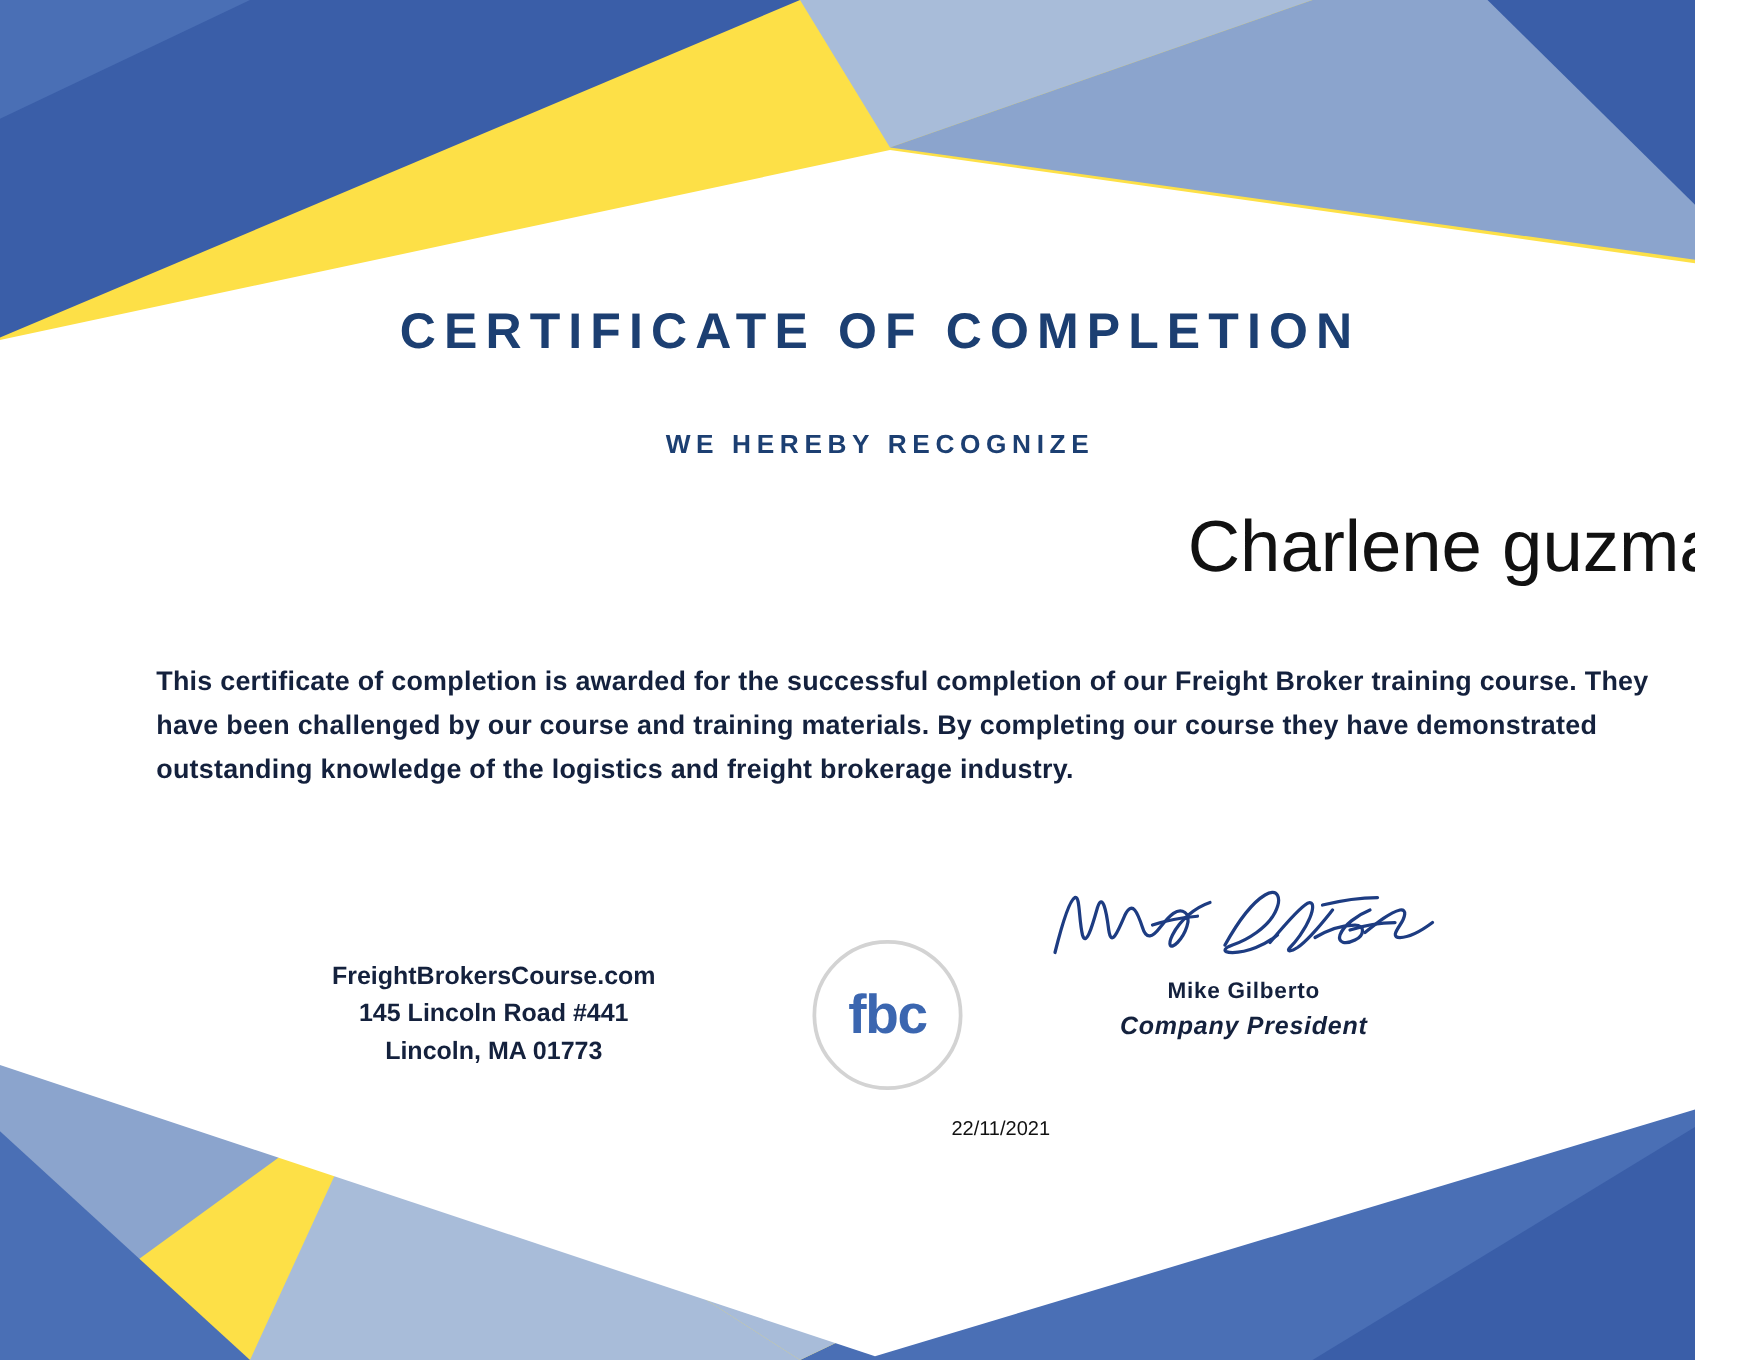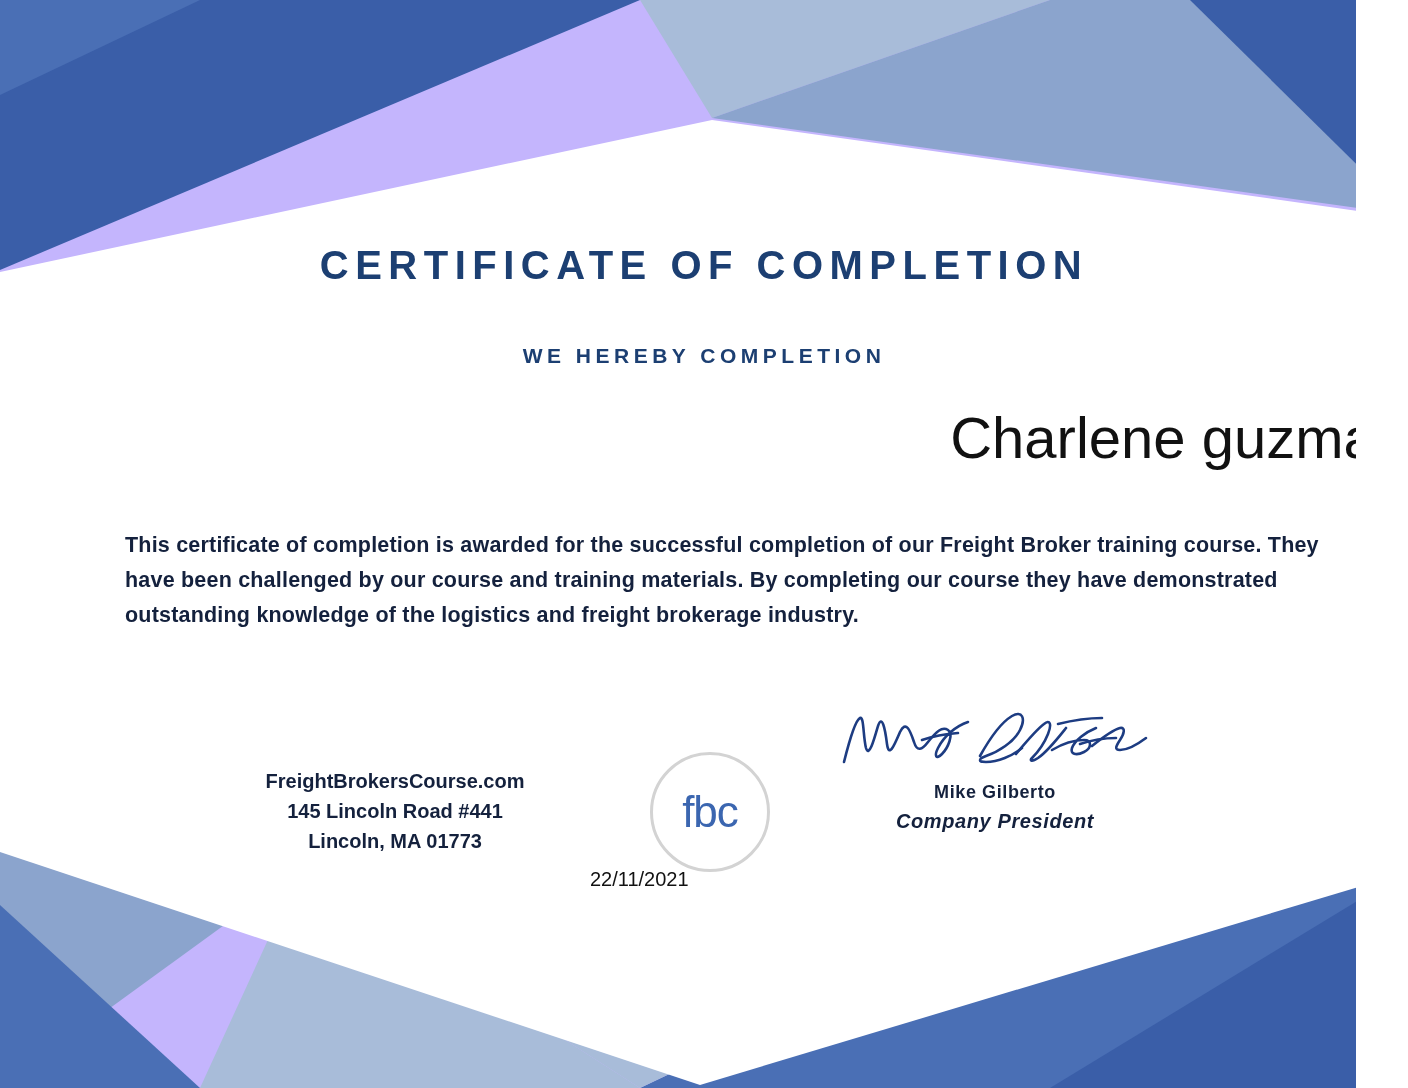--- a/index.html
+++ b/index.html
@@ -10,21 +10,21 @@
     width: 1408px;
     height: 1088px;
     background: #ffffff;
     font-family: "Liberation Sans", sans-serif;
     overflow: hidden;
   }
   .certificate {
     position: relative;
     width: 1356px;
     height: 1088px;
-    background: #c4b5fd;
+    background: #fde047;
     overflow: hidden;
   }
   .bg-shapes {
     position: absolute;
     top: 0;
     left: 0;
     width: 1408px;
     height: 1088px;
     z-index: 0;
   }
@@ -115,21 +115,21 @@
   .logo-text {
     position: absolute;
     top: 0;
     left: 0;
     width: 120px;
     height: 120px;
     display: flex;
     align-items: center;
     justify-content: center;
     font-size: 44px;
-    font-weight: normal;
+    font-weight: bold;
     color: #3b66b0;
     letter-spacing: -1px;
     text-align: right;
   }
 
   .signature-block {
     position: absolute;
     top: 700px;
     left: 830px;
     width: 330px;
@@ -150,25 +150,25 @@
     font-size: 20px;
     font-weight: bold;
     font-style: italic;
     color: #14213d;
     letter-spacing: 0.6px;
     margin-top: 7px;
   }
 
   .date {
     position: absolute;
-    top: 868px;
+    top: 895px;
     left: 590px;
     width: 250px;
-    text-align: left;
-    font-size: 20px;
+    text-align: right;
+    font-size: 16px;
     color: #111111;
   }
 </style>
 </head>
 <body>
 
 <div class="certificate">
 
   <svg class="bg-shapes" viewBox="0 0 1408 1088" preserveAspectRatio="none">
 
@@ -193,21 +193,21 @@
     <polygon points="300,870 1150,845 640,1088" fill="#a8bcd9"></polygon>
     <polygon points="1408,575 1408,875 1150,845" fill="#8ba4cd"></polygon>
 
     <polygon points="0,272 712,120 1408,218 1408,872 700,1085 0,852" fill="#ffffff"></polygon>
   </svg>
 
   <div class="content">
 
     <div class="title">CERTIFICATE OF COMPLETION</div>
 
-    <div class="subtitle">WE HEREBY COMPLETION</div>
+    <div class="subtitle">WE HEREBY RECOGNIZE</div>
 
     <div class="recipient">Charlene guzman</div>
 
     <div class="body-text">This certificate of completion is awarded for the successful completion of our Freight Broker training course. They have been challenged by our course and training materials. By completing our course they have demonstrated outstanding knowledge of the logistics and freight brokerage industry.</div>
 
     <div class="org-block">
       <div>FreightBrokersCourse.com</div>
       <div>145 Lincoln Road #441</div>
       <div>Lincoln, MA 01773</div>
     </div>

